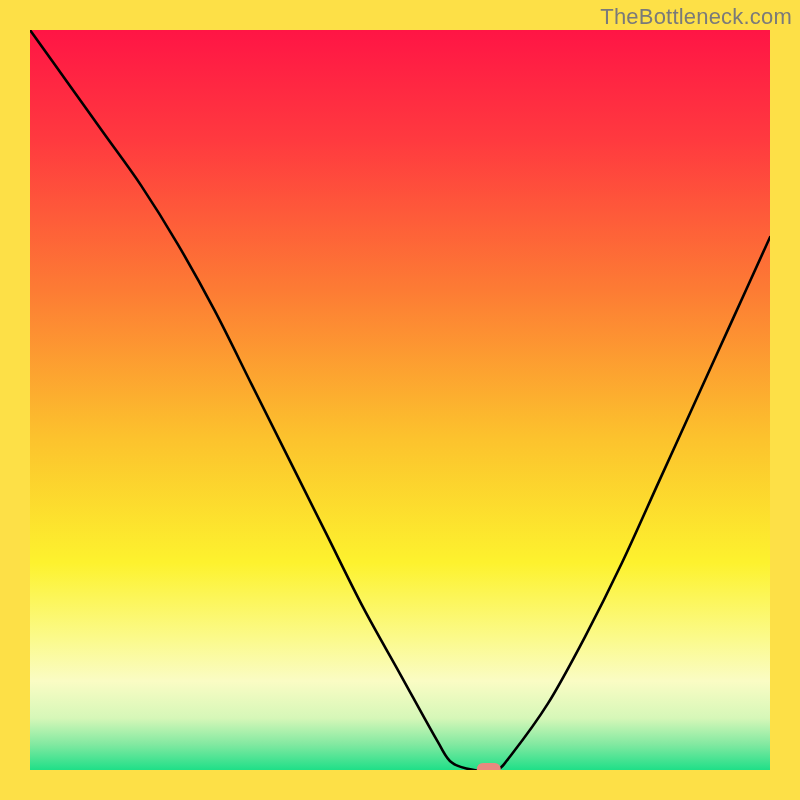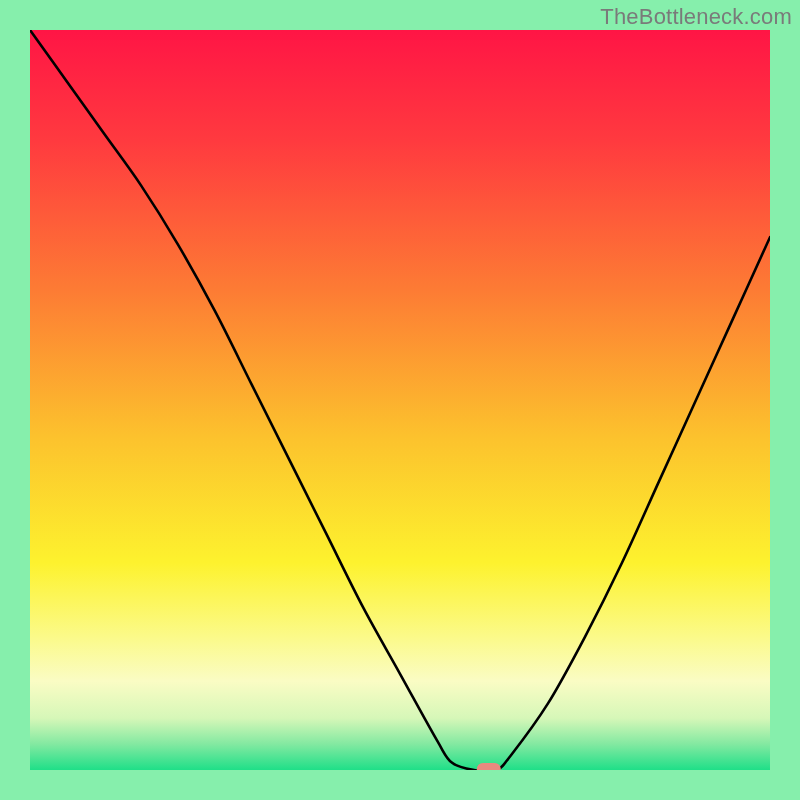--- a/index.html
+++ b/index.html
@@ -8,21 +8,21 @@
     width: 800px;
     height: 800px;
     background: #000;
     overflow: hidden;
     font-family: Arial, Helvetica, sans-serif;
   }
   .frame {
     position: relative;
     width: 800px;
     height: 800px;
-    background: #86efac;
+    background: #fde047;
   }
   .watermark {
     position: absolute;
     top: 4px;
     right: 8px;
     color: #7a7a7a;
     font-size: 22px;
     font-weight: 500;
     letter-spacing: 0.2px;
     z-index: 10;

